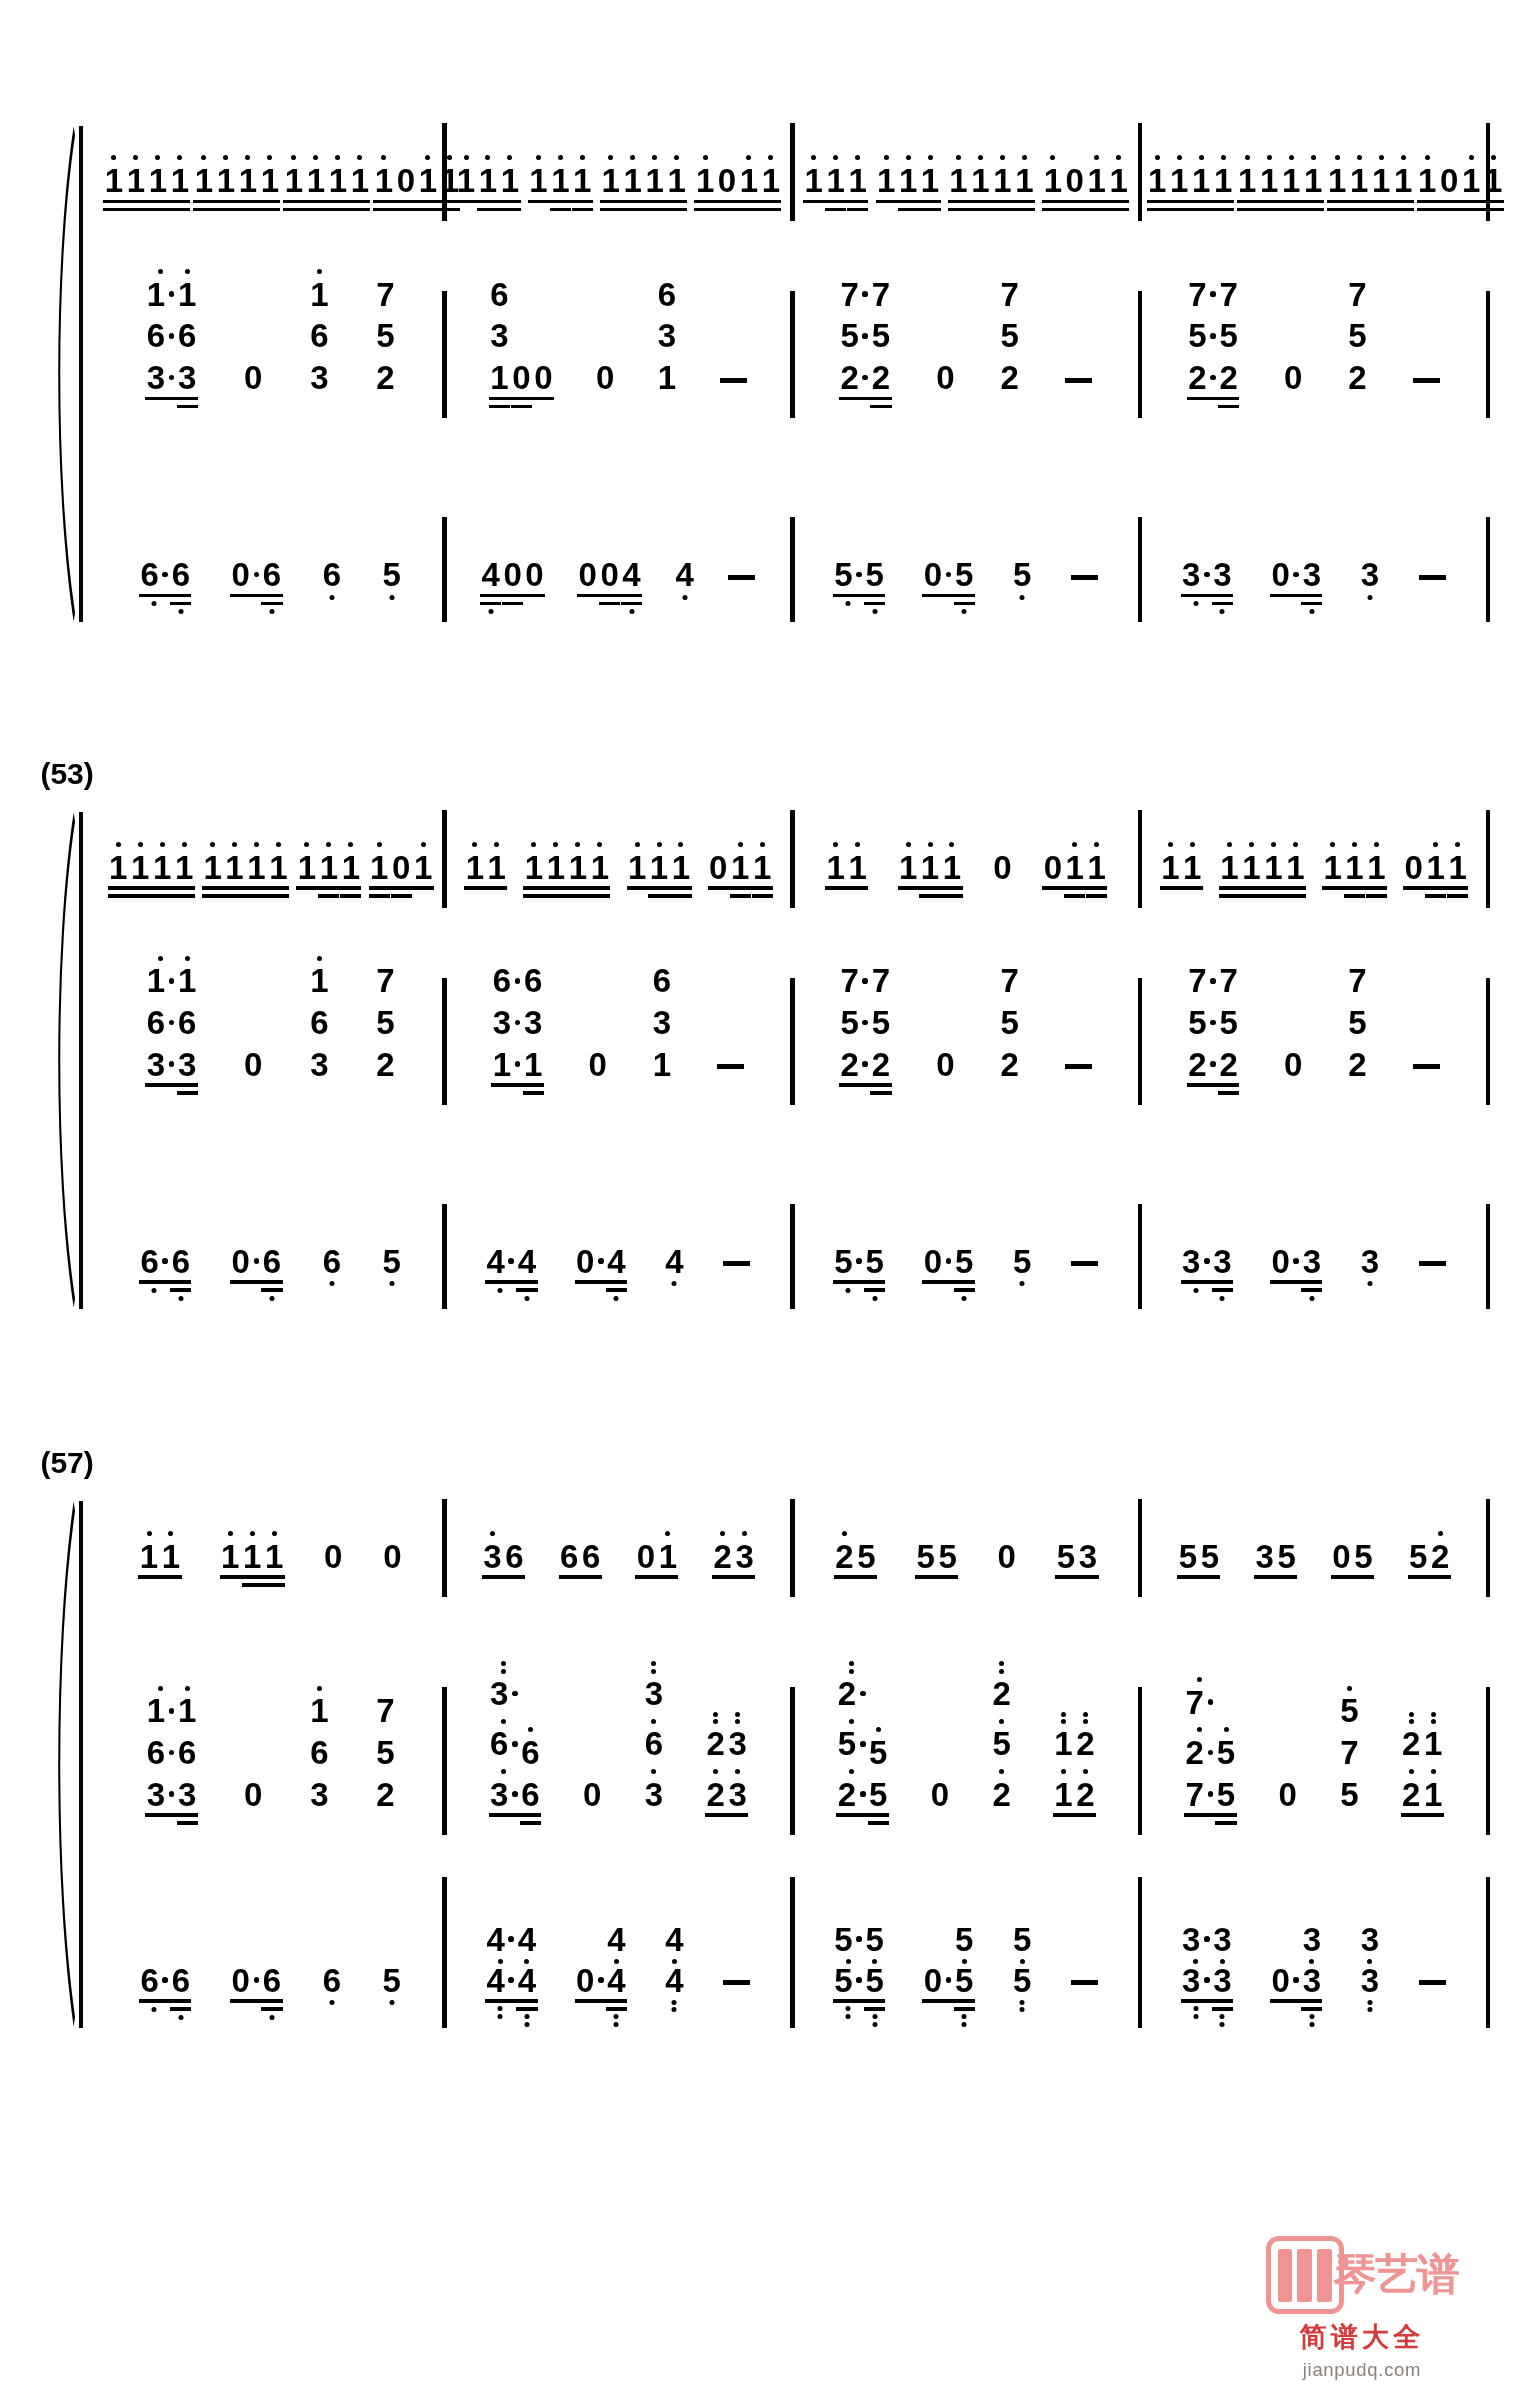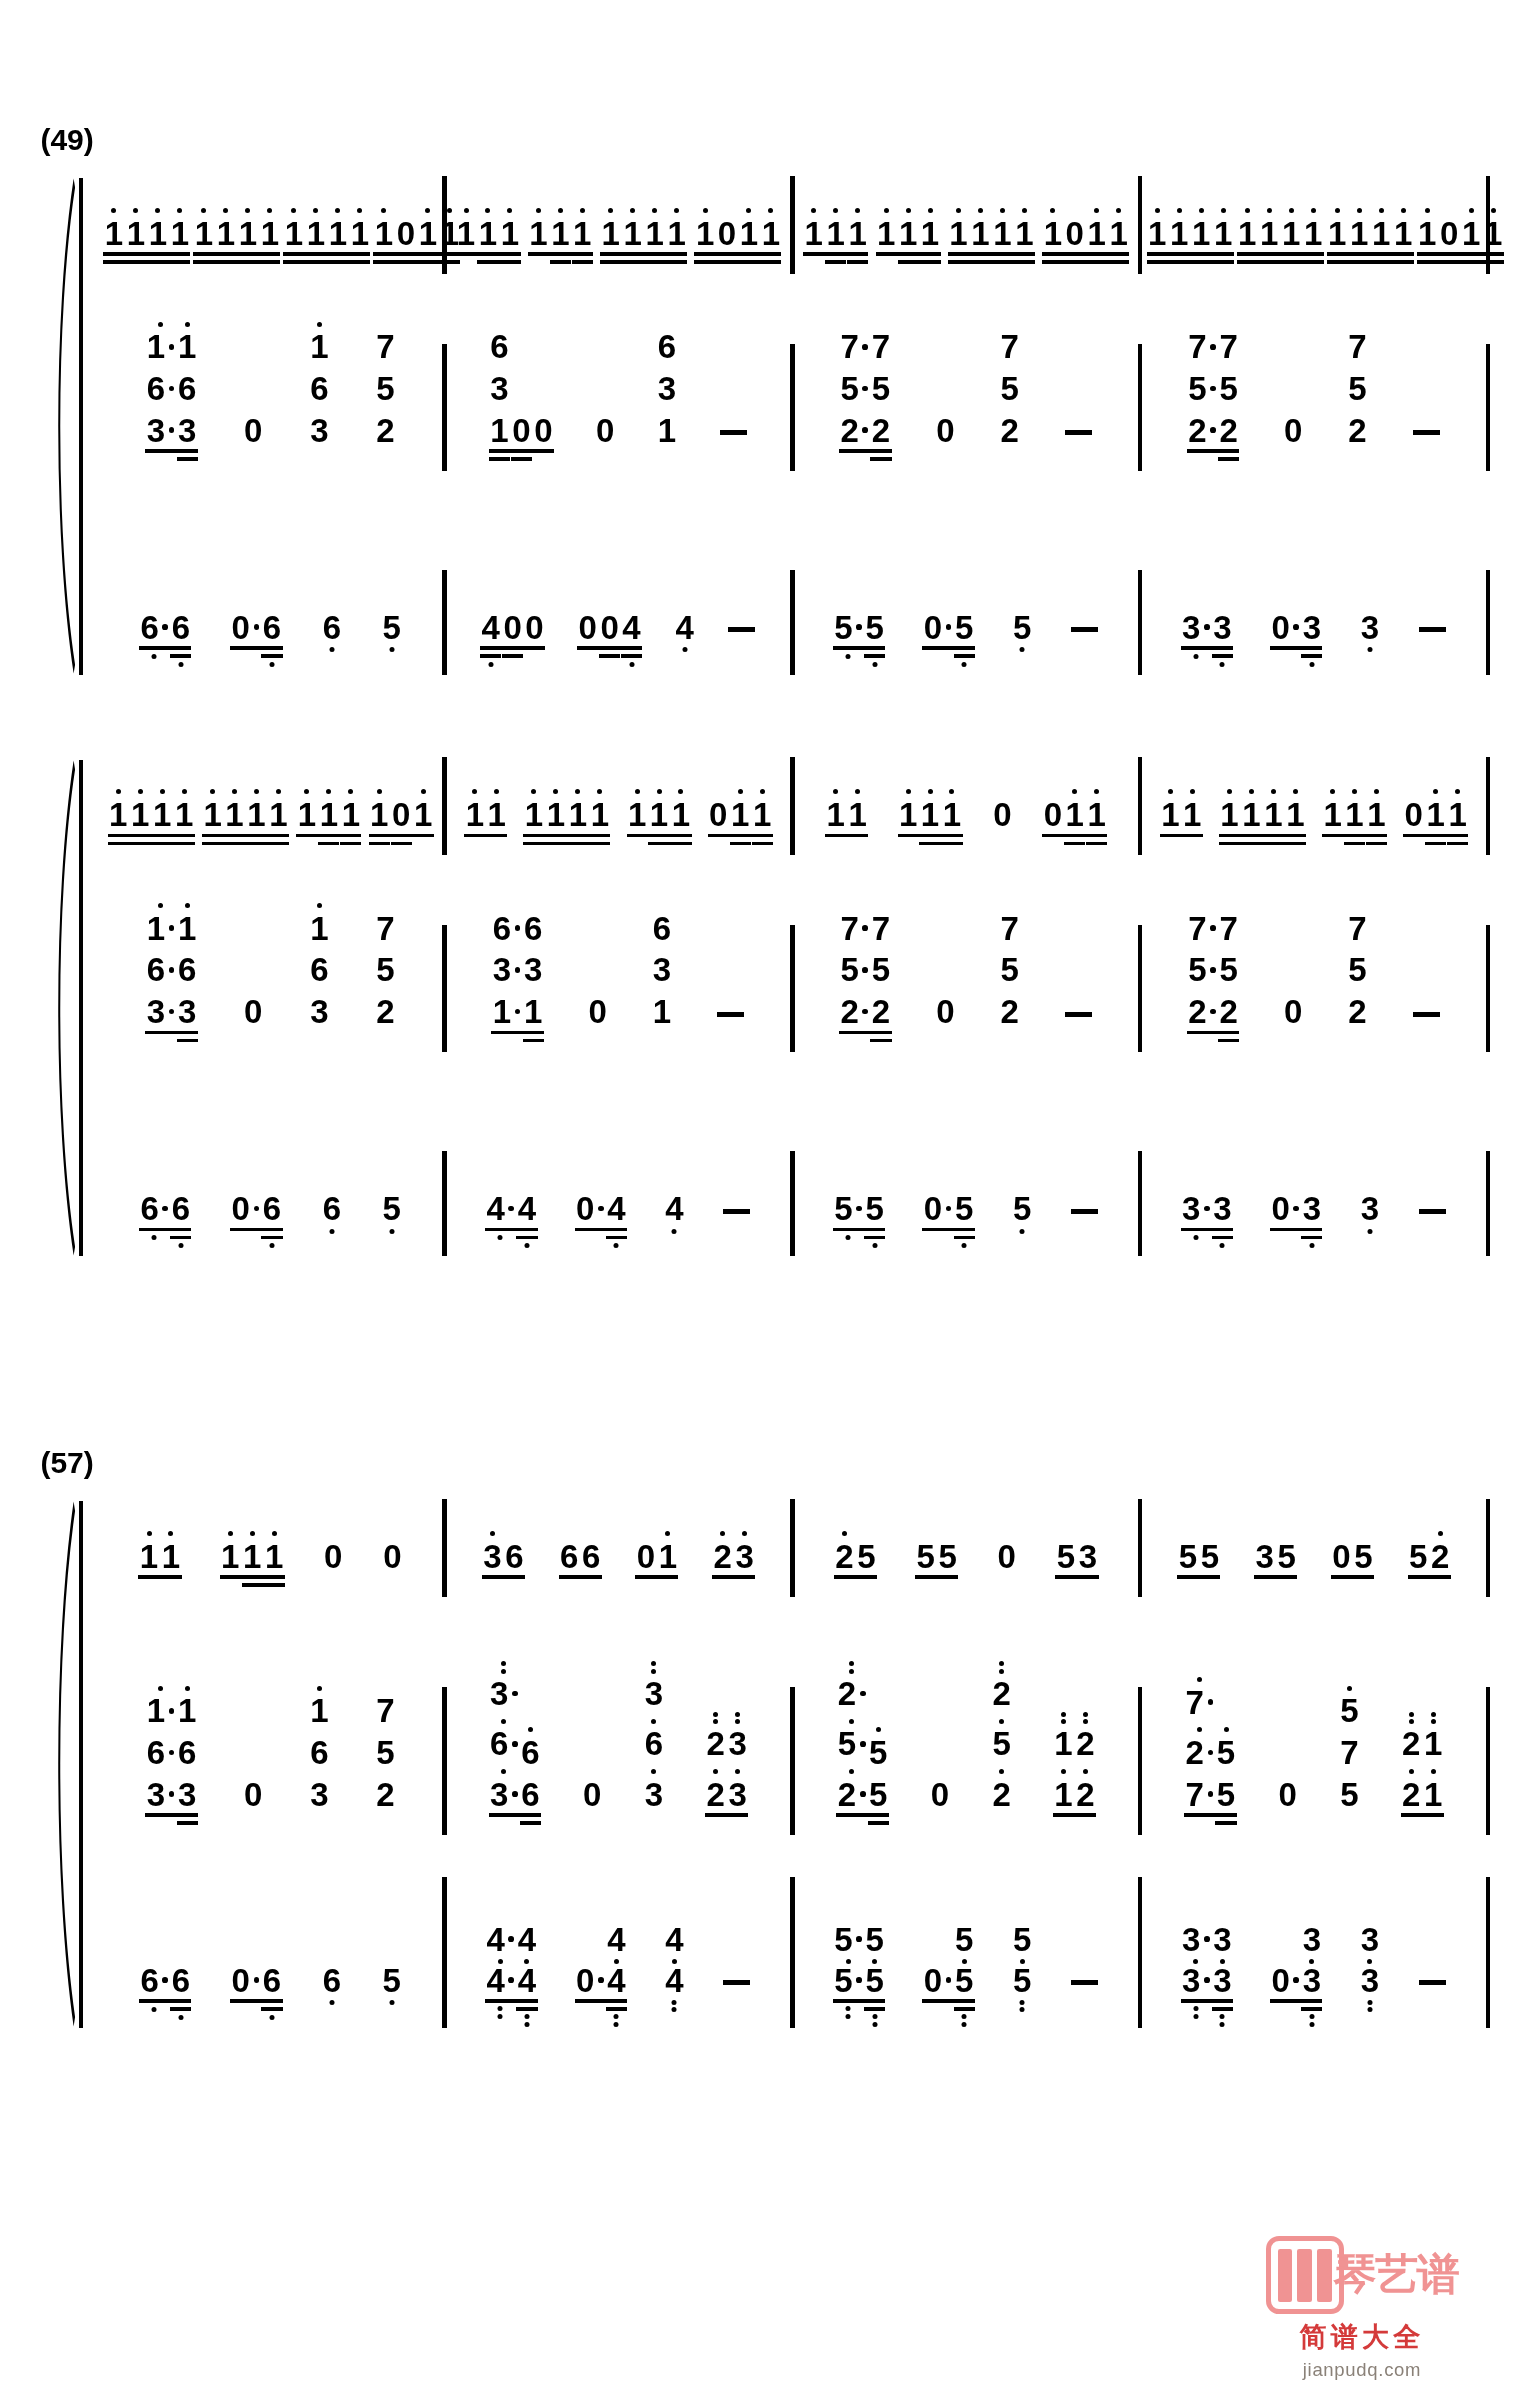--- a/index.html
+++ b/index.html
@@ -48,21 +48,20 @@
   .seal-text{font-size:43px;font-weight:700;margin-left:-10px;white-space:nowrap;letter-spacing:-1.4px;}
   .wm-title{font-size:27px;font-weight:700;letter-spacing:4.3px;}
   .wm-domain{font-size:18.5px;letter-spacing:0.7px;}
 </style>
 </head>
 <body>
 
 <div class="page">
   <div id="score">
       <section class="sys s1">
-        <div class="sys-label">(49)</div>
         <div class="sys-body">
           <div class="brace">
             <svg viewBox="0 0 40 100" preserveAspectRatio="none">
               <path d="M34 1 C 8 28, 8 72, 34 99" fill="none" stroke="#000" stroke-width="2.6"></path>
             </svg>
           </div>
           <div class="sysline"></div>
           <div class="row row-melody">
             <div class="measure">
               <div class="grp">
@@ -1345,20 +1344,21 @@
                 <div class="tk">
                   <div class="dash-bar"></div>
                 </div>
               </div>
             </div>
             <div class="bar"></div>
           </div>
         </div>
       </section>
       <section class="sys s2">
+        <div class="sys-label">(53)</div>
         <div class="sys-body">
           <div class="brace">
             <svg viewBox="0 0 40 100" preserveAspectRatio="none">
               <path d="M34 1 C 8 28, 8 72, 34 99" fill="none" stroke="#000" stroke-width="2.6"></path>
             </svg>
           </div>
           <div class="sysline"></div>
           <div class="row row-melody">
             <div class="measure">
               <div class="grp">

